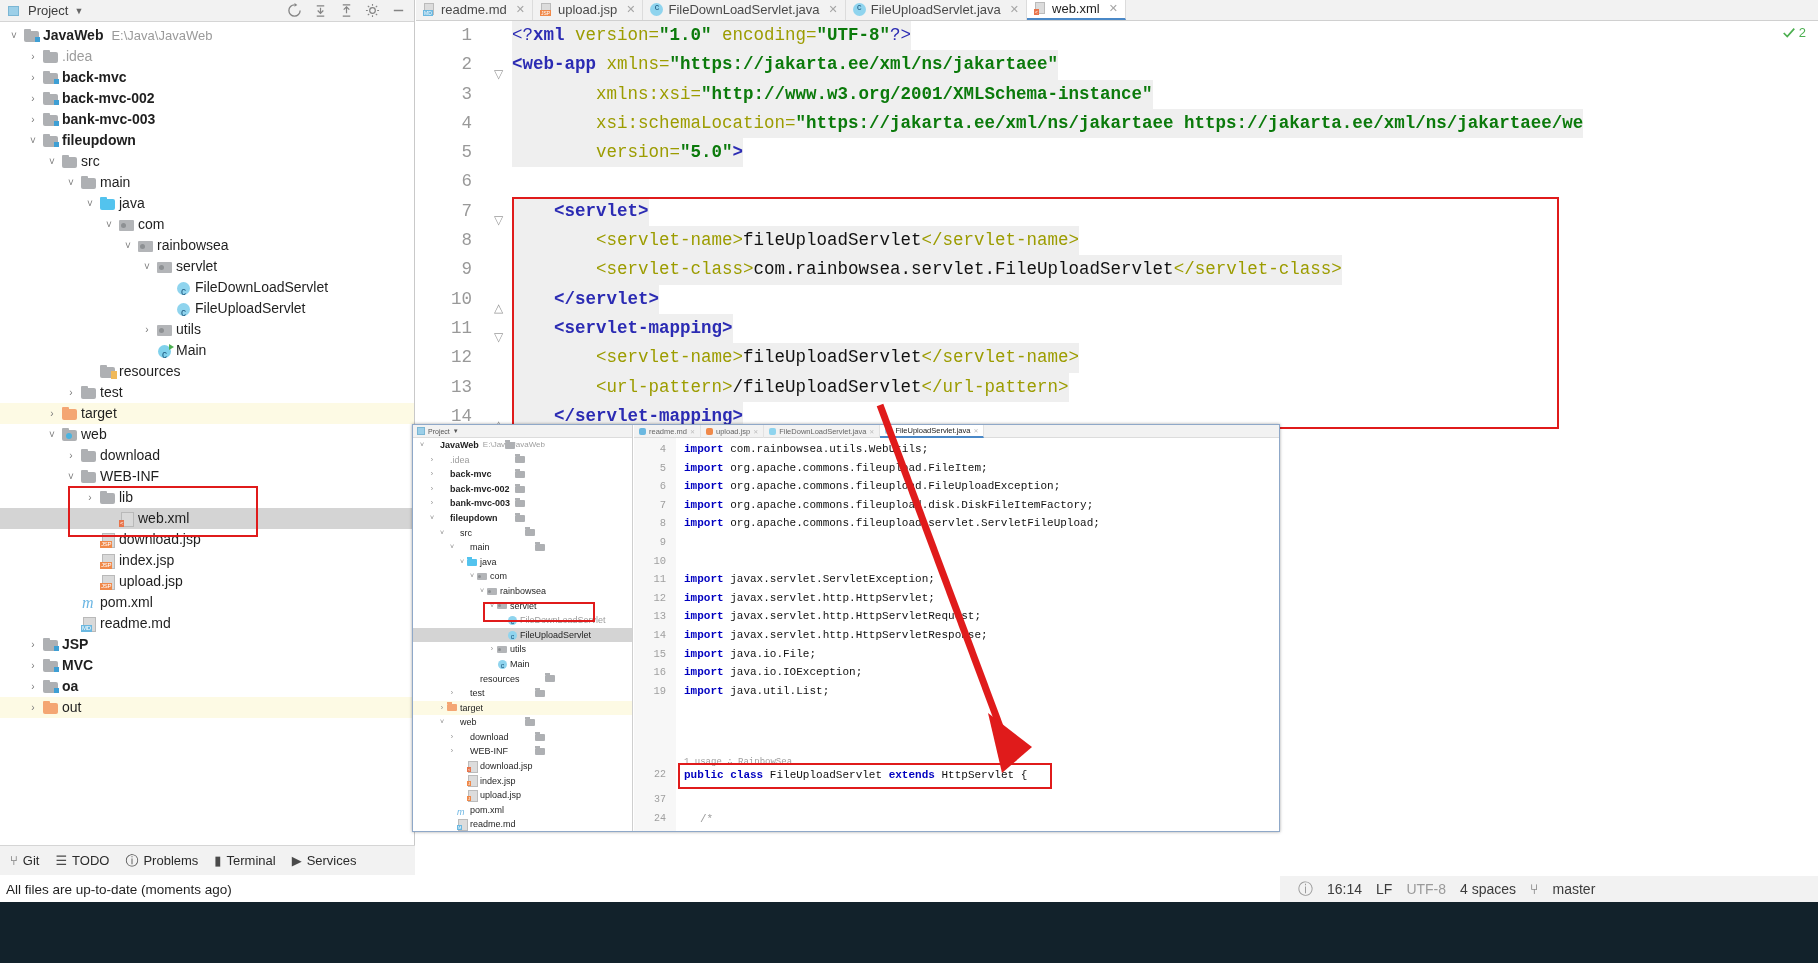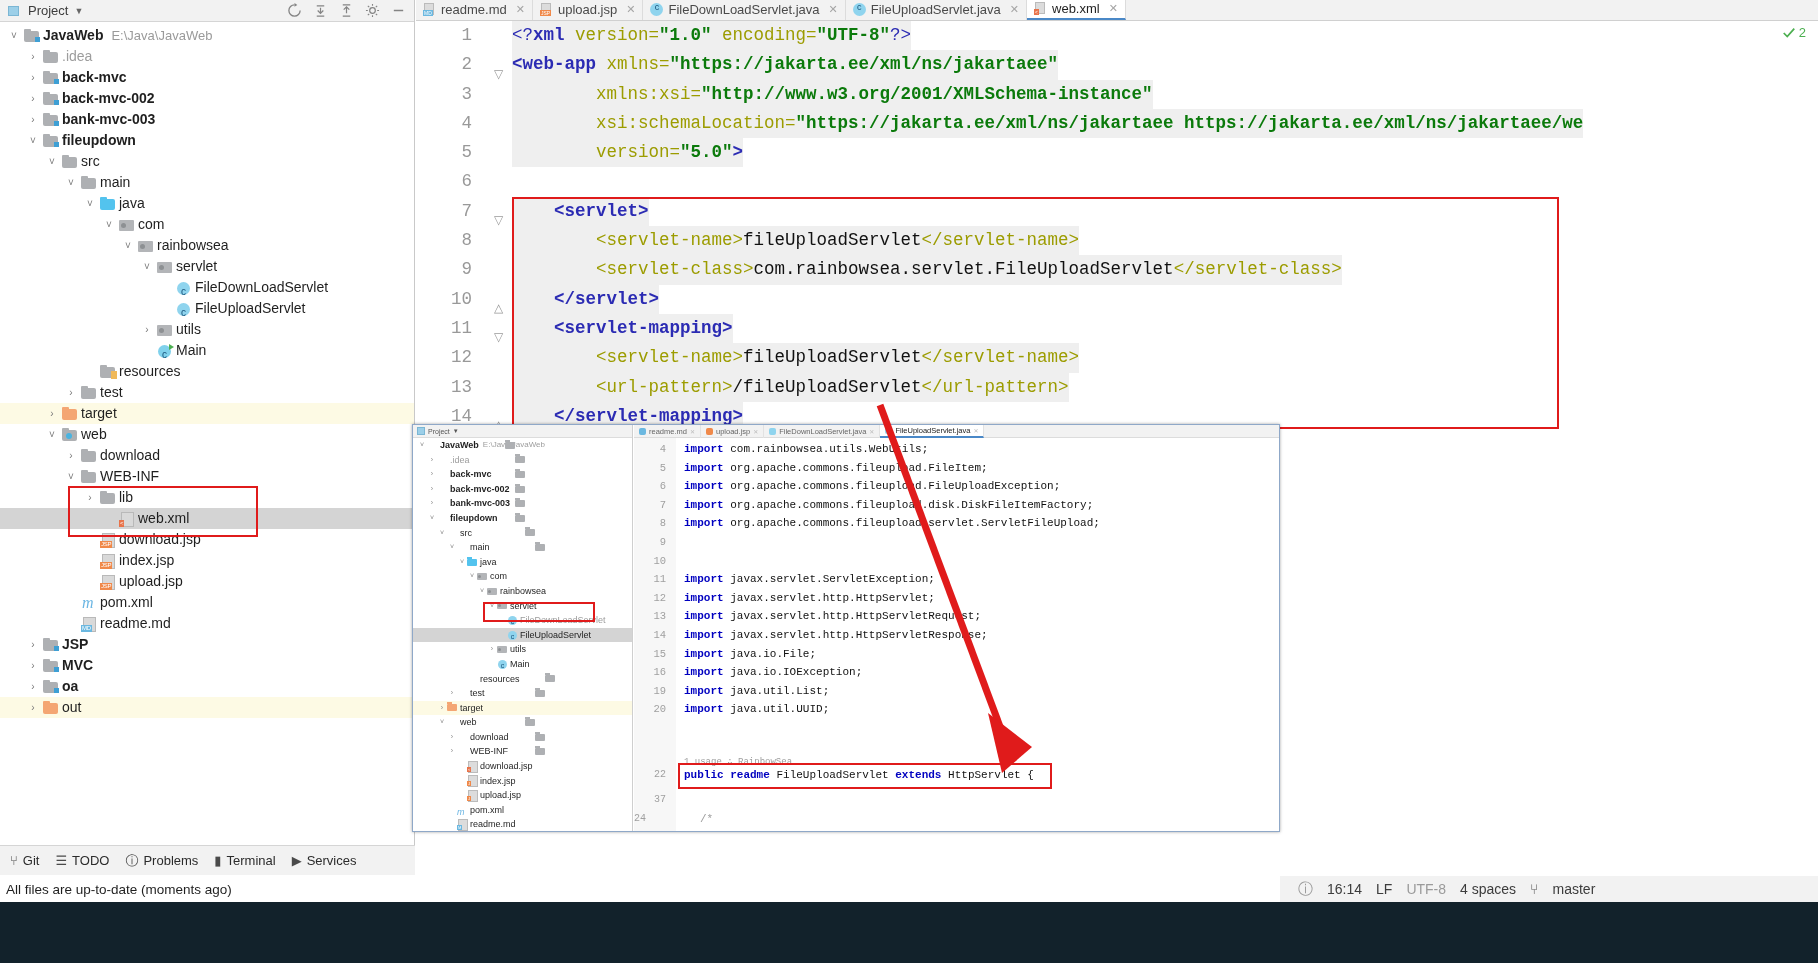--- a/index.html
+++ b/index.html
@@ -699,31 +699,30 @@
           <div class="i-code-line" style="position: relative;"><span class="i-lnum">8</span><span class="i-code"><span class="kw">import</span><span class="pl"> org.apache.commons.fileupload.servlet.ServletFileUpload;</span></span></div>
           <div class="i-code-line" style="position: relative;"><span class="i-lnum">9</span><span class="i-code"></span></div>
           <div class="i-code-line" style="position: relative;"><span class="i-lnum">10</span><span class="i-code"></span></div>
           <div class="i-code-line" style="position: relative;"><span class="i-lnum">11</span><span class="i-code"><span class="kw">import</span><span class="pl"> javax.servlet.ServletException;</span></span></div>
           <div class="i-code-line" style="position: relative;"><span class="i-lnum">12</span><span class="i-code"><span class="kw">import</span><span class="pl"> javax.servlet.http.HttpServlet;</span></span></div>
           <div class="i-code-line" style="position: relative;"><span class="i-lnum">13</span><span class="i-code"><span class="kw">import</span><span class="pl"> javax.servlet.http.HttpServletRequest;</span></span></div>
           <div class="i-code-line" style="position: relative;"><span class="i-lnum">14</span><span class="i-code"><span class="kw">import</span><span class="pl"> javax.servlet.http.HttpServletResponse;</span></span></div>
           <div class="i-code-line" style="position: relative;"><span class="i-lnum">15</span><span class="i-code"><span class="kw">import</span><span class="pl"> java.io.File;</span></span></div>
           <div class="i-code-line" style="position: relative;"><span class="i-lnum">16</span><span class="i-code"><span class="kw">import</span><span class="pl"> java.io.IOException;</span></span></div>
           <div class="i-code-line" style="position: relative;"><span class="i-lnum">19</span><span class="i-code"><span class="kw">import</span><span class="pl"> java.util.List;</span></span></div>
-          <div class="i-code-line" style="position: relative;"><span class="i-lnum">20</span><span class="i-code"><span class="kw">import</span><span class="pl"> java.util.UUID;</span></span></div>
         </div>
 
       <div style="position:absolute;left:50px;top:331px;font-size:9px;color:#9d9d9d;font-family:'Liberation Mono',monospace;">1 usage    ∴ RainbowSea</div>
       <div style="position:absolute;left:0;top:344px;width:32px;text-align:right;font-size:10px;color:#a0a0a0;font-family:'Liberation Mono',monospace;">22</div>
       <div style="position:absolute;left:50px;top:344px;font-size:11px;font-family:'Liberation Mono',monospace;">
-        <span class="kw">public</span> <span class="kw">readme</span> <span class="pl">FileUploadServlet</span> <span class="kw">extends</span> <span class="pl">HttpServlet {</span>
+        <span class="kw">public</span> <span class="kw">class</span> <span class="pl">FileUploadServlet</span> <span class="kw">extends</span> <span class="pl">HttpServlet {</span>
       </div>
       <div class="red-box" style="left:44px; top:338px; width:374px; height:26px;"></div>
       <div style="position:absolute;left:0;top:369px;width:32px;text-align:right;font-size:10px;color:#a0a0a0;font-family:'Liberation Mono',monospace;">37</div>
-      <div style="position:absolute;left:0;top:388px;width:32px;font-size:10px;color:#a0a0a0;font-family:'Liberation Mono',monospace;">24</div>
+      <div style="position:absolute;left:0;top:388px;width:32px;text-align:right;font-size:10px;color:#a0a0a0;font-family:'Liberation Mono',monospace;">24</div>
       <div style="position:absolute;left:66px;top:388px;font-size:11px;color:#9d9d9d;font-family:'Liberation Mono',monospace;">/*</div>
     </div>
 
     <div class="red-box" style="left:70px; top:177px; width:112px; height:20px;"></div>
   </div>
 
   <div class="red-box" style="left:68px; top:486px; width:190px; height:51px;"></div>
 
   <svg class="arrow-annot" style="left:860px; top:395px; width:240px; height:420px;" viewBox="0 0 240 420">
     <line x1="20" y1="10" x2="145" y2="345" stroke="#e01b1b" stroke-width="7"></line>

